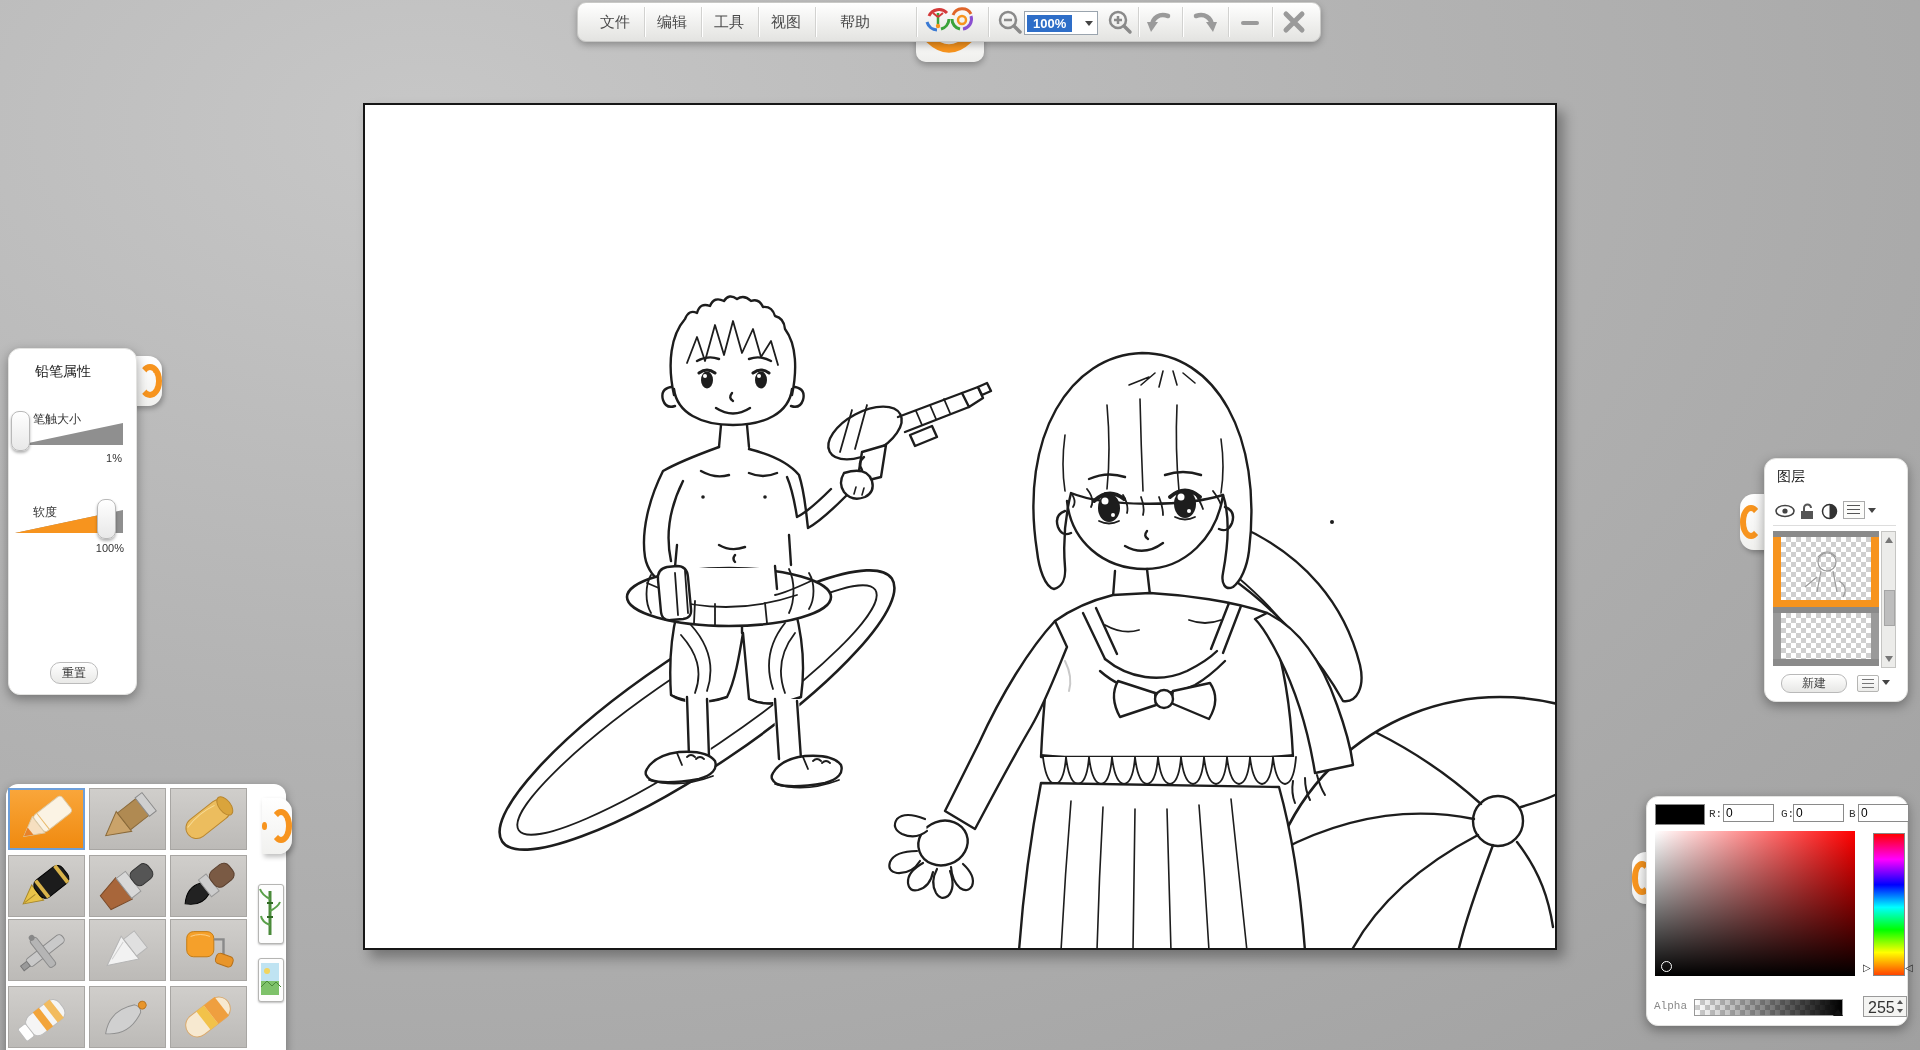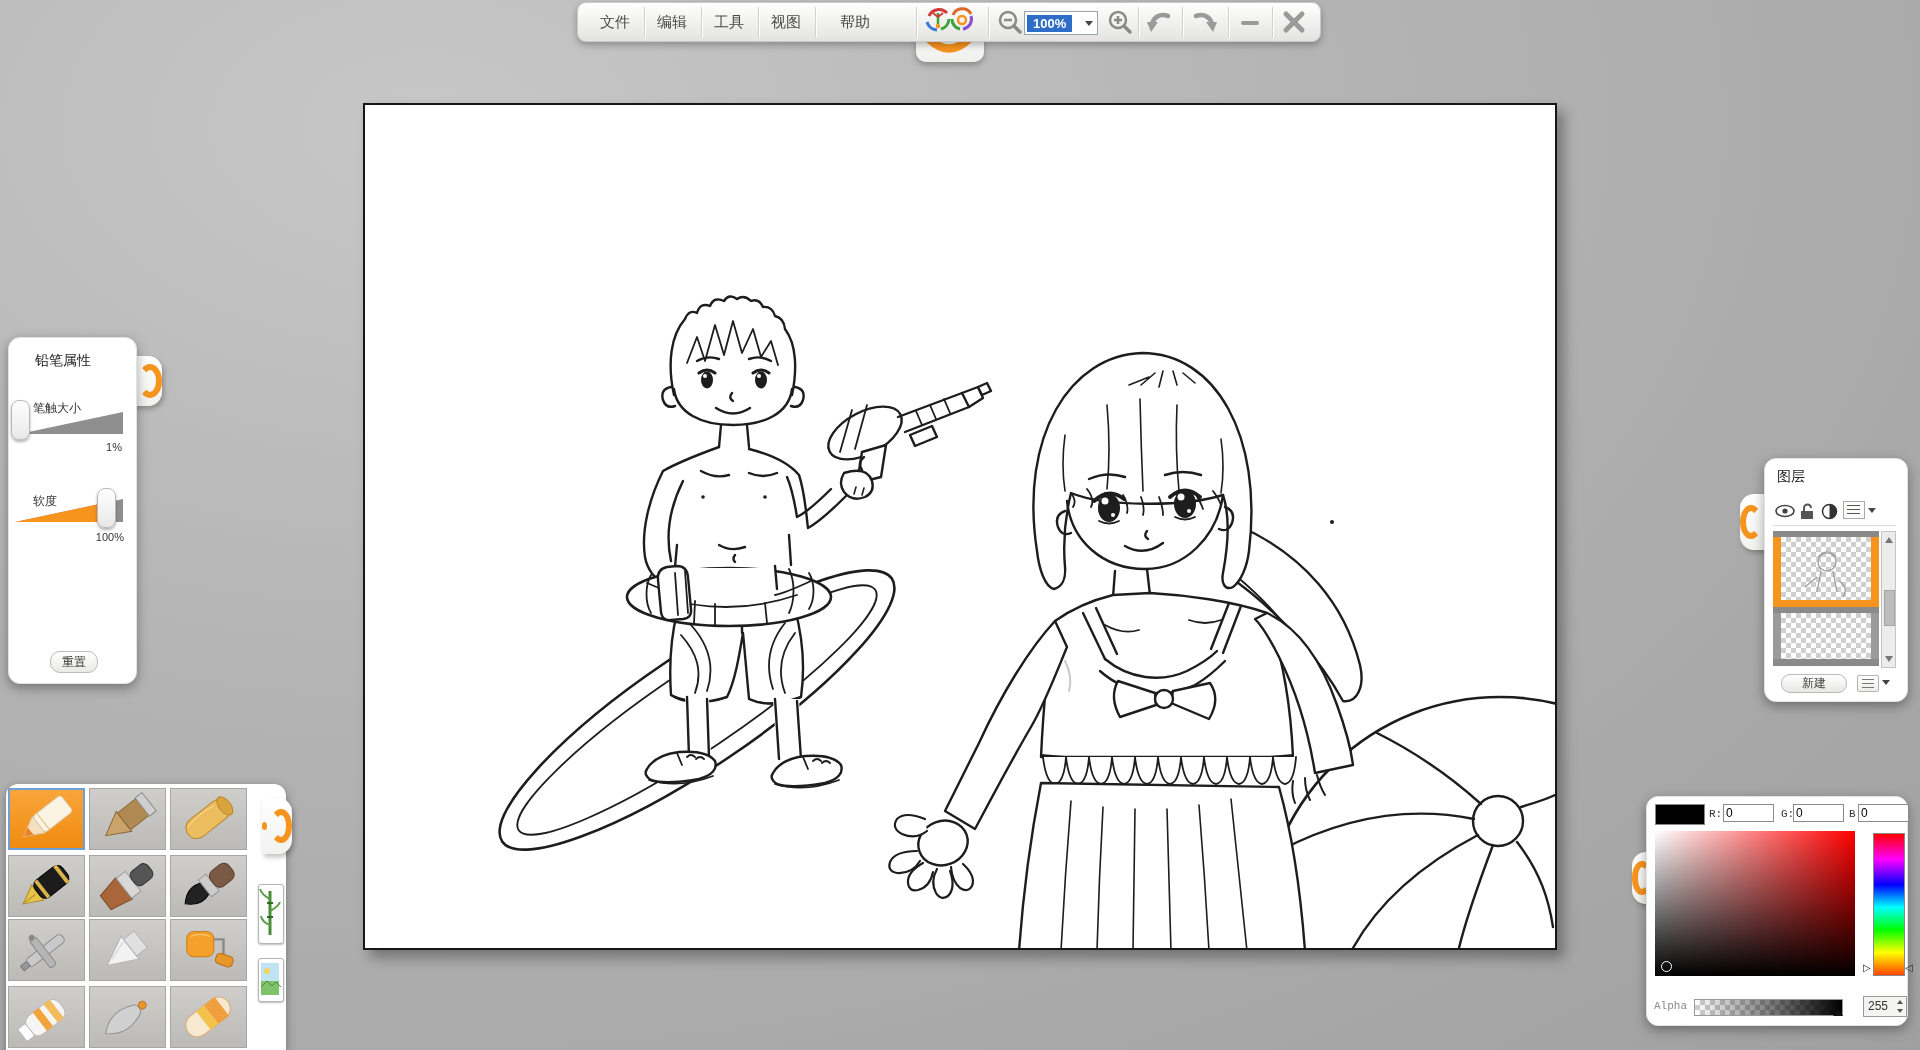--- a/index.html
+++ b/index.html
@@ -31,21 +31,21 @@
   #logo-tab{position:absolute;left:916px;top:26px;width:68px;height:36px;border-radius:10px;
     background:linear-gradient(#ffffff,#efefed);box-shadow:0 3px 6px rgba(0,0,0,.28);z-index:5;}
   #logo-eyes{position:absolute;left:920px;top:4px;width:56px;height:30px;z-index:7;}
   #zoom-combo{position:absolute;left:446px;top:8px;width:72px;height:22px;background:#fff;
     border:1px solid #9aa4ae;display:flex;align-items:center;}
   #zoom-combo .chip{margin-left:2px;background:#2e6ec8;color:#fff;font-size:13px;font-weight:bold;
     padding:1px 6px;}
   #zoom-combo .caret{margin-left:auto;margin-right:4px;width:0;height:0;
     border-left:4px solid transparent;border-right:4px solid transparent;border-top:5px solid #444;}
   
-  #pencil-panel{left:8px;top:337px;width:127px;height:345px;}
+  #pencil-panel{left:8px;top:348px;width:127px;height:345px;}
   #pencil-panel .title{position:absolute;left:26px;top:14px;font-size:14px;color:#222;}
   #pencil-panel .lbl{position:absolute;left:24px;font-size:12px;color:#333;margin-top:12px;}
   .slider-handle{position:absolute;width:17px;height:38px;background:linear-gradient(#fff,#e8e8e8);
     border:1px solid #b9b9b9;border-radius:8px;box-shadow:0 2px 3px rgba(0,0,0,.3);}
   .slider-val{position:absolute;font-size:11px;color:#333;}
   #reset-btn{position:absolute;left:41px;top:313px;width:46px;height:20px;border-radius:10px;
     background:linear-gradient(#fff,#e9e9e7);border:1px solid #bbb;font-size:12px;color:#333;
     text-align:center;line-height:20px;}
   
   #tool-palette{position:absolute;left:6px;top:784px;width:280px;height:270px;background:#fff;
@@ -91,21 +91,21 @@
   #hue-strip{position:absolute;left:226px;top:36px;width:30px;height:141px;border:1px solid #888;
     background:linear-gradient(180deg,#ff0000 0%,#ff00ff 18%,#0000ff 36%,#00ffff 52%,#00ff00 68%,#ffff00 84%,#ff4400 100%);}
   .hue-marker{position:absolute;font-size:10px;color:#222;top:165px;}
   #alpha-label{position:absolute;left:7px;top:203px;font-size:11px;color:#888;
     font-family:"Liberation Mono",monospace;}
   #alpha-bar{position:absolute;left:47px;top:202px;width:147px;height:15px;border:1px solid #999;}
   #alpha-bar .grad{position:absolute;inset:0;background:linear-gradient(to right,rgba(0,0,0,0),#000);}
   #alpha-marker{position:absolute;left:186px;top:212px;width:0;height:0;
     border-left:5px solid transparent;border-right:5px solid transparent;border-bottom:7px solid #111;}
   #alpha-spinner{position:absolute;left:216px;top:199px;width:42px;height:19px;background:#f4f4f2;
-    border:1px solid #9a9a9a;font-size:12px;color:#333;}
+    border:1px solid #9a9a9a;font-size:16px;color:#333;}
   #alpha-spinner .val{position:absolute;left:4px;top:2px;}
   .spin-arrow{position:absolute;right:3px;width:0;height:0;border-left:3px solid transparent;border-right:3px solid transparent;}
 </style>
 </head>
 <body>
 
 <div id="stage">
 
   <div id="paint-canvas">
     <svg viewBox="0 0 1190 843" preserveAspectRatio="none" stroke="#1d1d1d" stroke-width="2.4" stroke-linecap="round" stroke-linejoin="round" fill="none">

